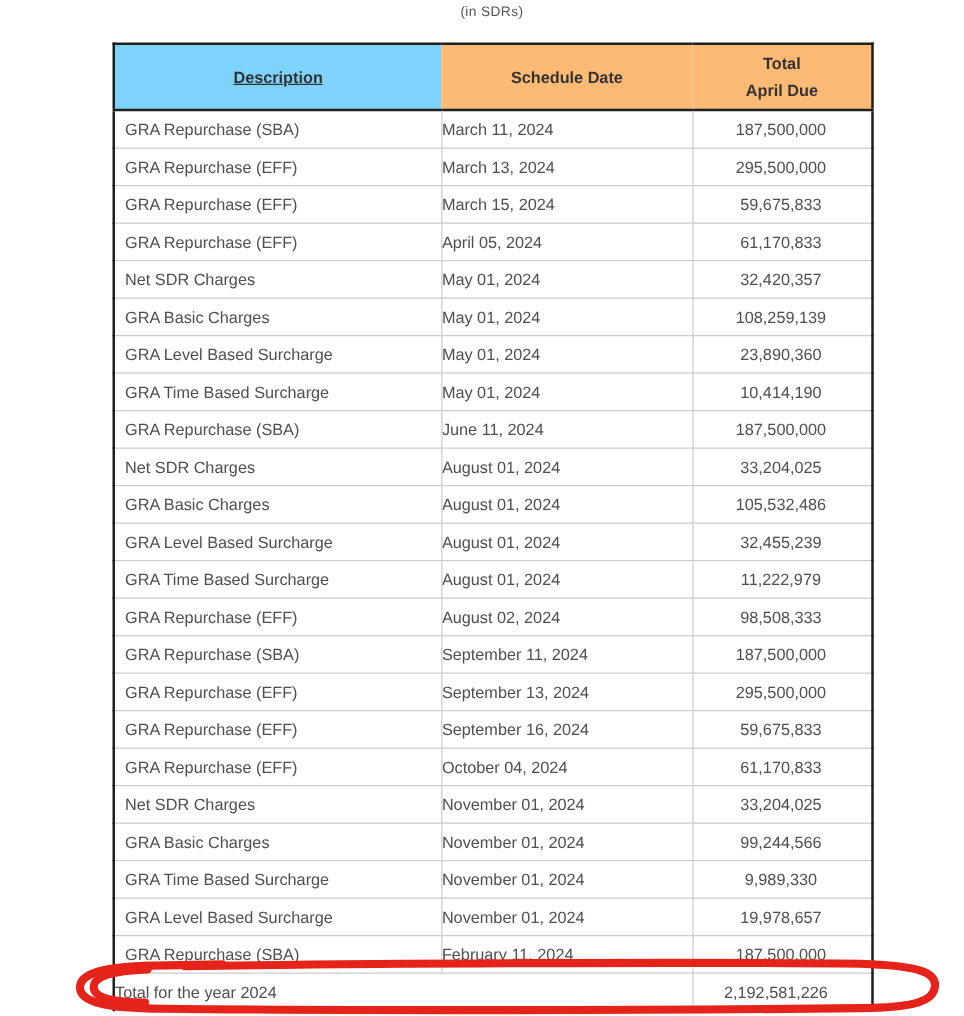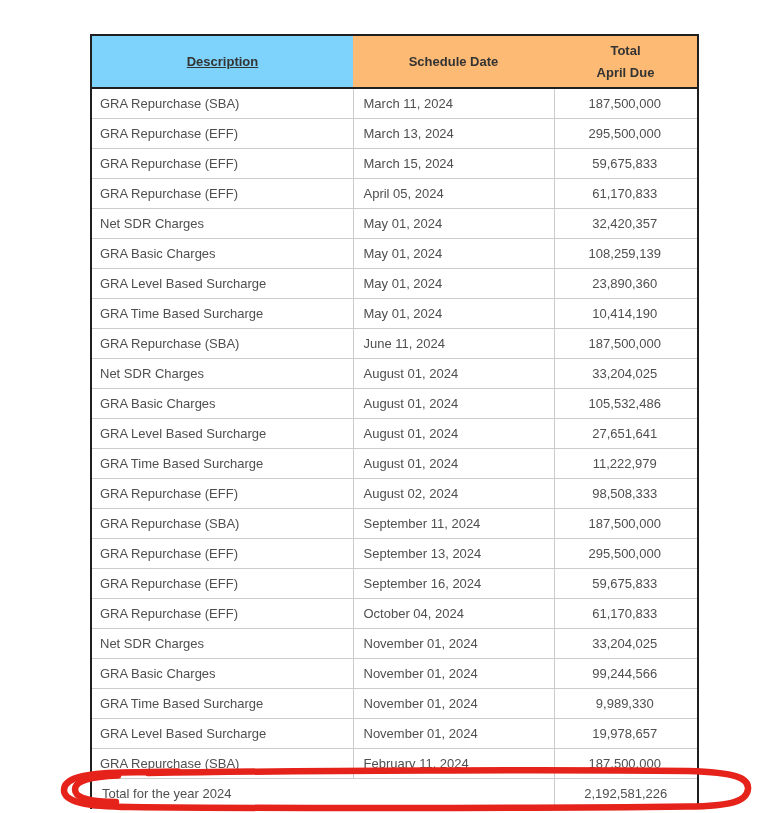--- a/index.html
+++ b/index.html
@@ -62,21 +62,21 @@
     cursor: pointer;
   }
   tbody td, tfoot td {
     height: 29px;
     border: 1px solid #cccccc;
     padding: 0 10px 0 8px;
     vertical-align: middle;
     white-space: nowrap;
     overflow: hidden;
   }
-  tbody td.cell-date, tfoot td { padding-left: 10px; margin-top: 20px; }
+  tbody td.cell-date, tfoot td { padding-left: 0; margin-top: 20px; }
   td.num { text-align: center; padding-right: 10px; }
   tfoot td { border-bottom: 1px solid #b5b5b5; }
 
   .annotation-layer {
     position: absolute;
     left: 0;
     top: 0;
     width: 771px;
     height: 813px;
     pointer-events: none;
@@ -87,20 +87,21 @@
     stroke-width: 6.5;
     stroke-linecap: round;
     stroke-linejoin: round;
   }
 </style>
 </head>
 <body>
 
 <div class="page">
 
+  <div class="caption">(in SDRs)</div>
 
   <div class="table-wrap">
     <table class="sched">
       <colgroup>
         <col class="c1">
           <col class="c2">
           <col class="c3">
       </colgroup>
       <thead>
         <tr>
@@ -168,21 +169,21 @@
             <td class="num">33,204,025</td>
           </tr>
           <tr>
             <td>GRA Basic Charges</td>
             <td class="cell-date">August 01, 2024</td>
             <td class="num">105,532,486</td>
           </tr>
           <tr>
             <td>GRA Level Based Surcharge</td>
             <td class="cell-date">August 01, 2024</td>
-            <td class="num">27,651,641</td>
+            <td class="num">32,455,239</td>
           </tr>
           <tr>
             <td>GRA Time Based Surcharge</td>
             <td class="cell-date">August 01, 2024</td>
             <td class="num">11,222,979</td>
           </tr>
           <tr>
             <td>GRA Repurchase (EFF)</td>
             <td class="cell-date">August 02, 2024</td>
             <td class="num">98,508,333</td>

